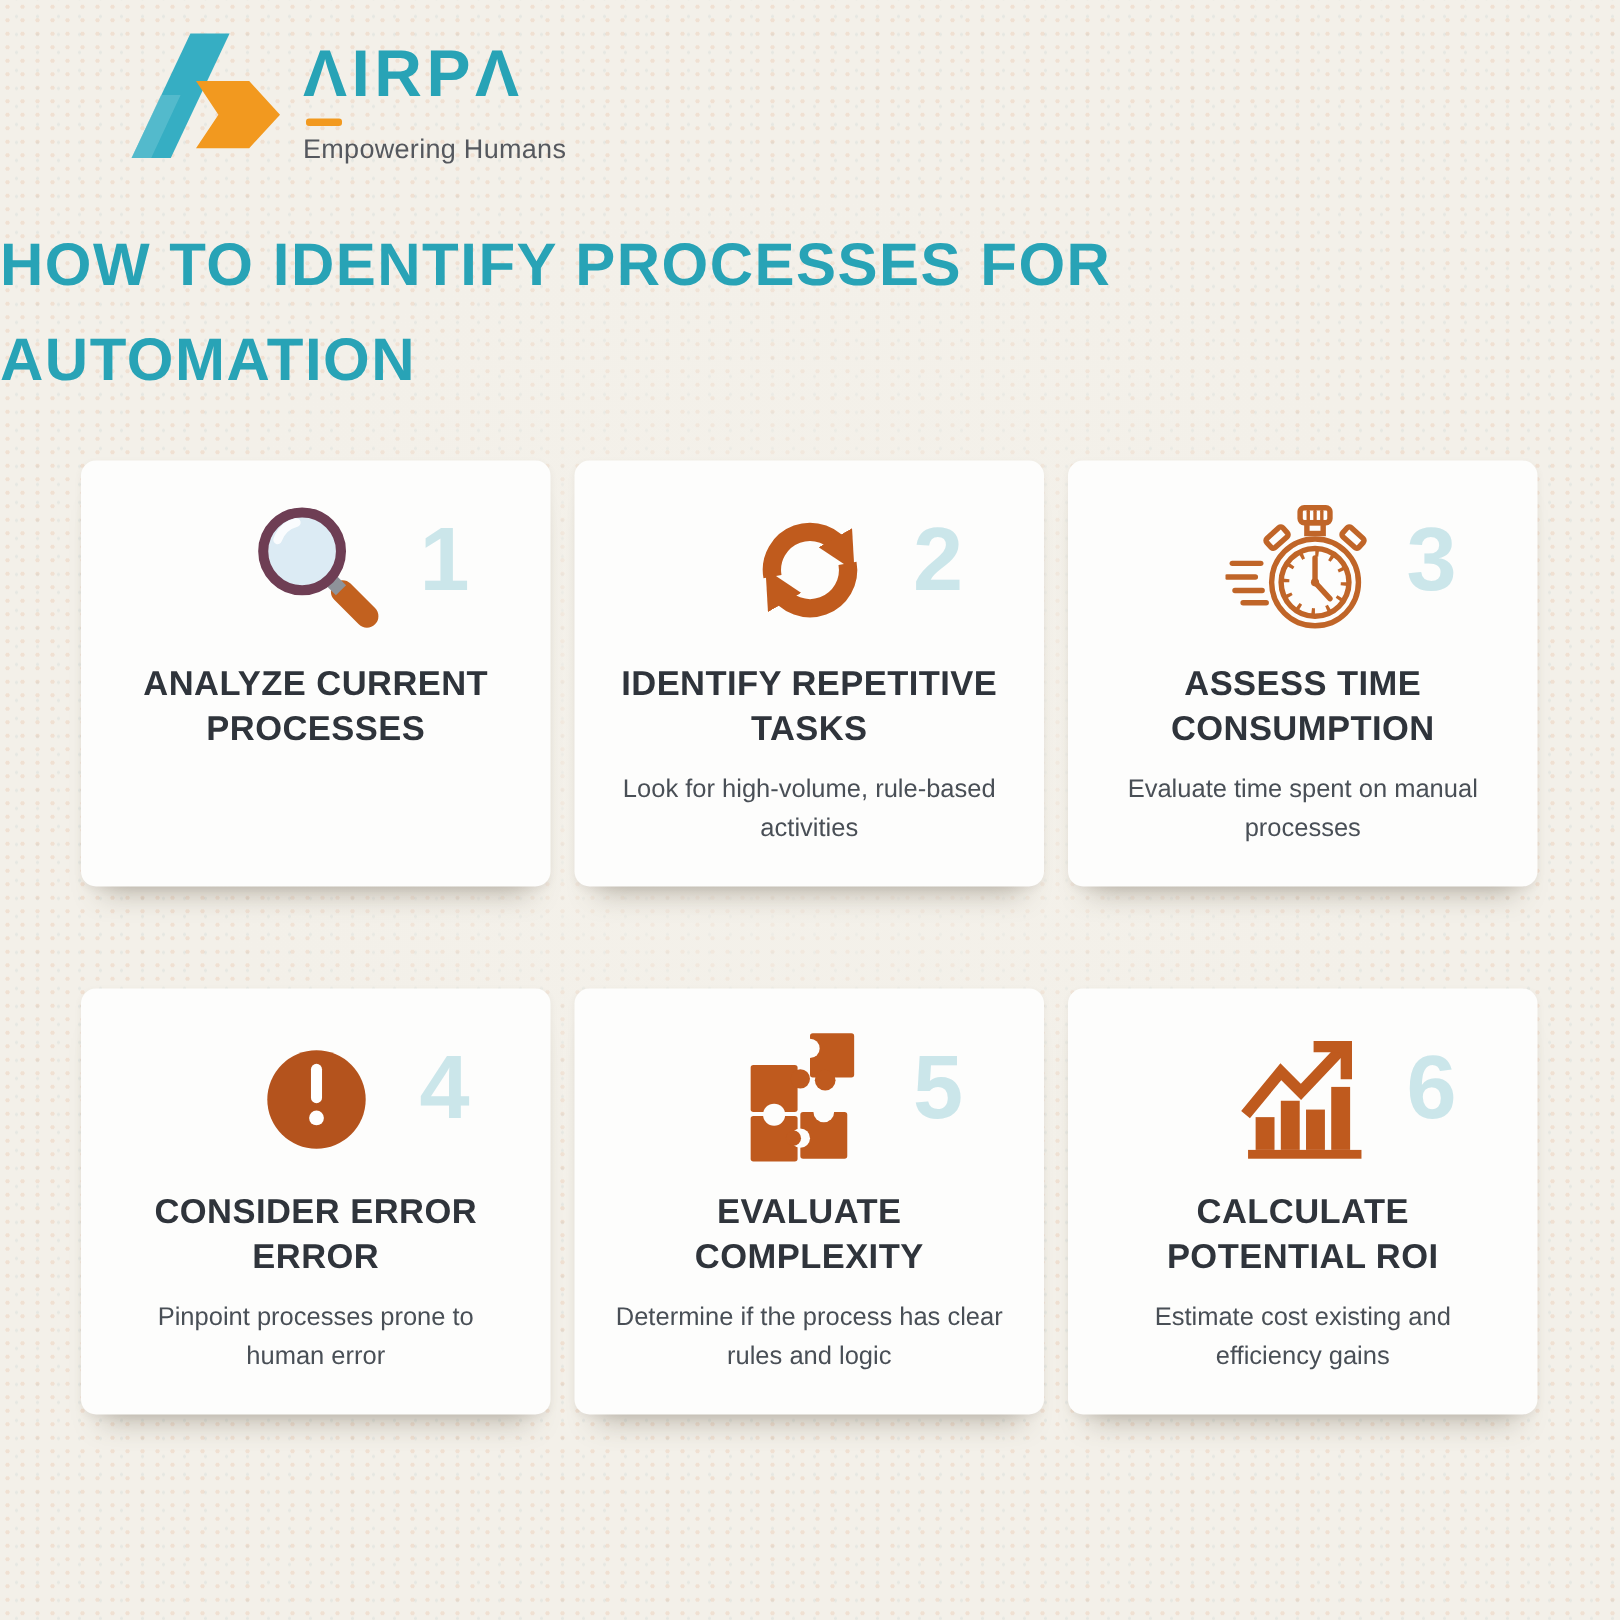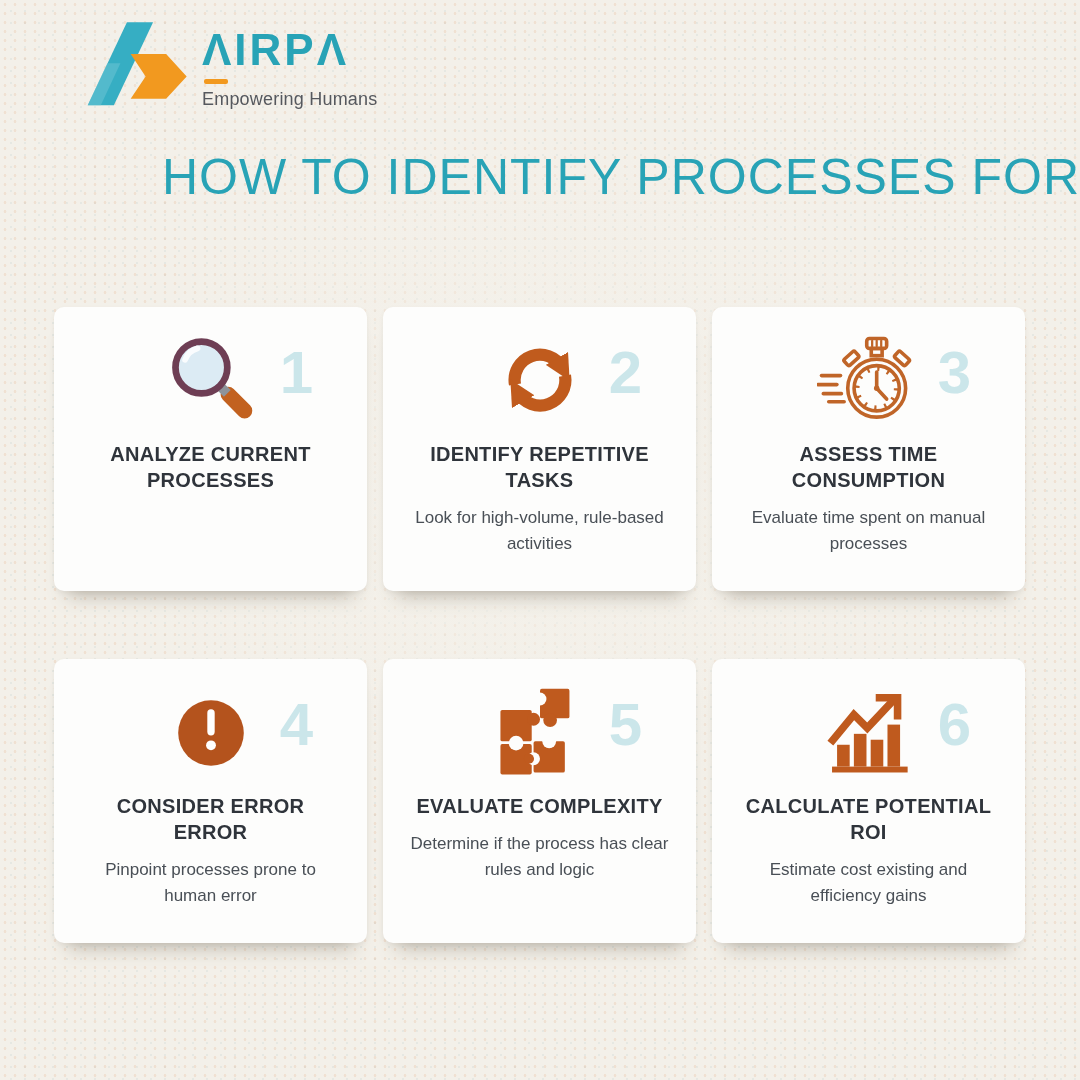--- a/index.html
+++ b/index.html
@@ -20,41 +20,41 @@
   
   .header{position:absolute;top:14px;left:56px;display:flex;align-items:flex-start;z-index:2;}
   .logo{width:140px;height:95px;flex:0 0 auto;}
   .brand-text{margin-left:6px;padding-top:14px;}
   .wordmark{font-size:44px;font-weight:800;letter-spacing:3px;color:#28a3b6;line-height:1;}
   .dash{width:24px;height:5px;background:#f2991f;border-radius:2px;margin:7px 0 5px 2px;}
   .tagline{font-size:18px;font-weight:400;color:#55585e;letter-spacing:.2px;}
   
   .title{
     position:absolute;top:146px;left:0;right:0;margin:0;z-index:2;
-    text-align:right;font-size:50px;line-height:63px;font-weight:400;
+    text-align:left;font-size:40px;line-height:63px;font-weight:700;
     color:#28a3b6;letter-spacing:1px;
   }
   
   .grid{
     position:absolute;top:307px;left:54px;z-index:2;
     display:grid;grid-template-columns:repeat(3,313px);grid-auto-rows:284px;
     column-gap:16px;row-gap:68px;
   }
   .card{
     position:relative;background:#fdfdfc;border-radius:10px;text-align:center;
     box-shadow:0 18px 18px -14px rgba(95,85,65,.38), 0 2px 5px rgba(95,85,65,.07);
   }
   .icon-wrap{height:96px;margin-top:26px;display:flex;align-items:center;justify-content:center;}
   .icon-wrap svg{display:block;}
   .num{
     position:absolute;top:36px;right:54px;
     font-size:60px;font-weight:800;line-height:1;color:#cbe6ea;
   }
   .card-title{
-    margin:12px 28px 0;font-size:20px;font-weight:800;line-height:1.3;
+    margin:12px 28px 0;font-size:23px;font-weight:800;line-height:1.3;
     color:#2f343b;letter-spacing:.3px;
   }
   .card-desc{
     margin:12px 26px 0;font-size:17px;line-height:1.55;color:#494f56;
   }
 </style>
 </head>
 <body>
 
 <div class="canvas">
@@ -65,21 +65,21 @@
       <polygon points="34,97 55,52 69,52 48,97" fill="#6cc5d4" opacity=".55"></polygon>
       <polygon points="80,42 118,42 140,66 118,90 80,90 96,66" fill="#f2991f"></polygon>
     </svg>
     <div class="brand-text">
       <div class="wordmark">ΛIRPΛ</div>
       <div class="dash"></div>
       <div class="tagline">Empowering Humans</div>
     </div>
   </header>
 
-  <h1 class="title"><span>HOW TO IDENTIFY PROCESSES FOR</span><br></h1>
+  <h1 class="title"><span>HOW TO IDENTIFY PROCESSES FOR</span><br><span>AUTOMATION</span></h1>
 
   <div class="grid">
 
     <section class="card">
       <div class="num">1</div>
       <div class="icon-wrap">
         <svg width="96" height="96" viewBox="0 0 100 100" aria-hidden="true">
           <line x1="68" y1="64" x2="85" y2="81" stroke="#c2611f" stroke-width="16" stroke-linecap="round"></line>
           <line x1="58" y1="54" x2="67" y2="63" stroke="#8e939a" stroke-width="10"></line>
           <circle cx="40" cy="36" r="27" fill="#dcebf4" stroke="#6e3e54" stroke-width="7"></circle>

